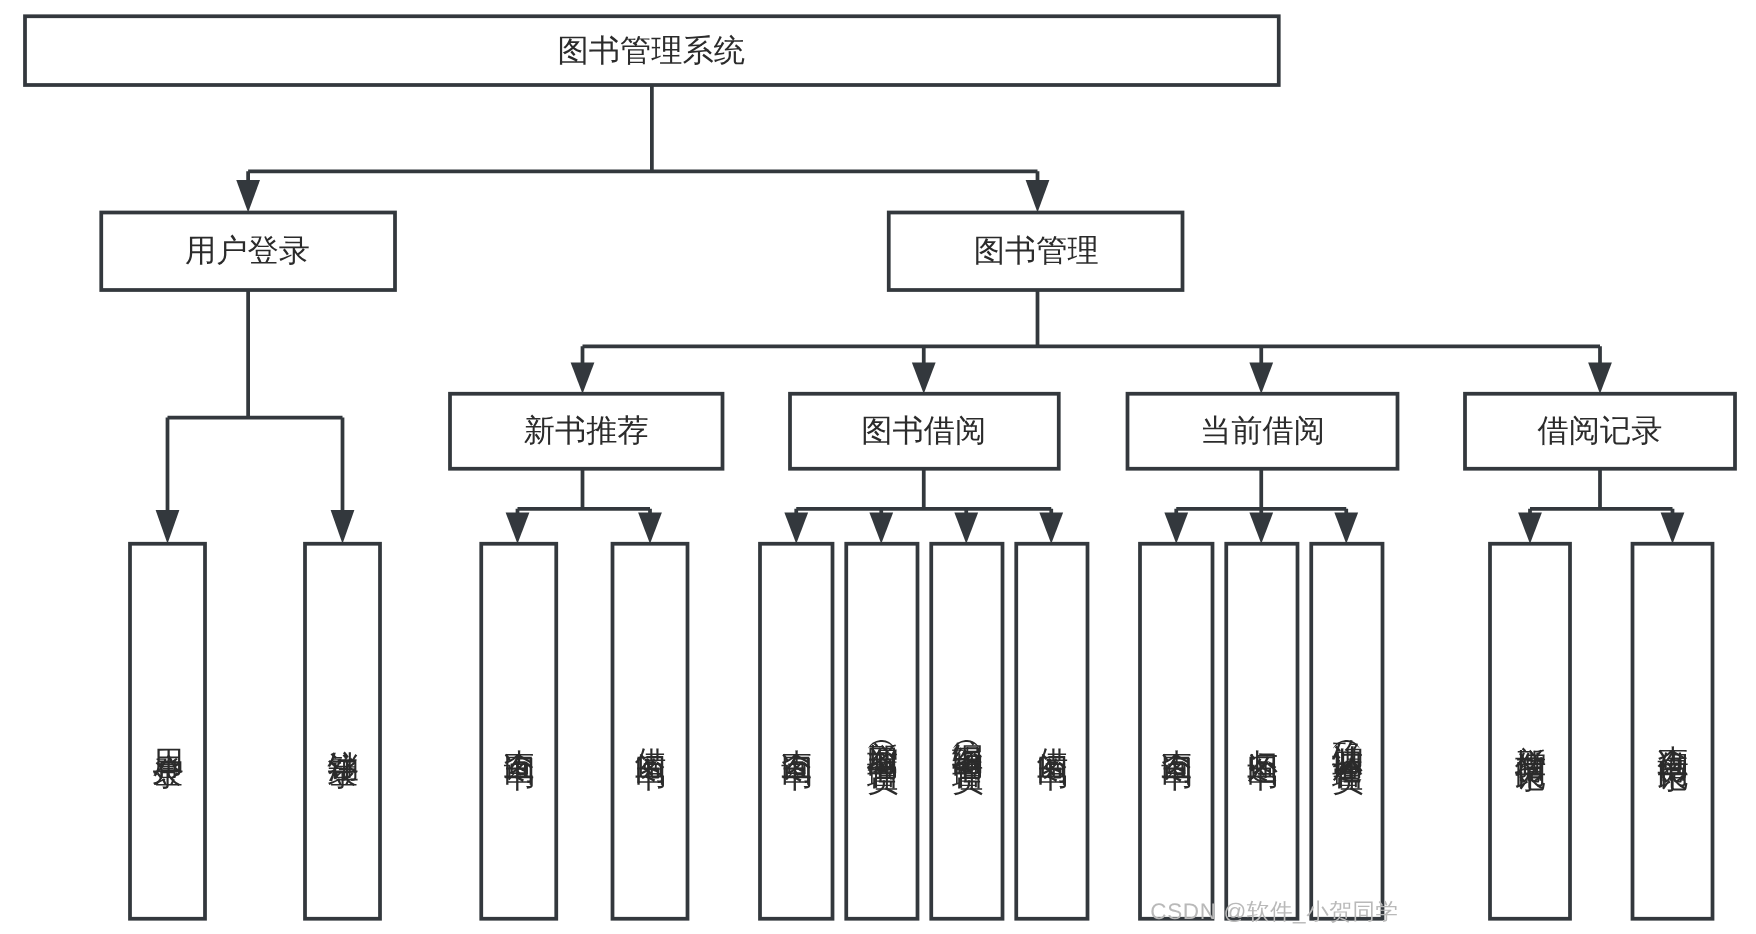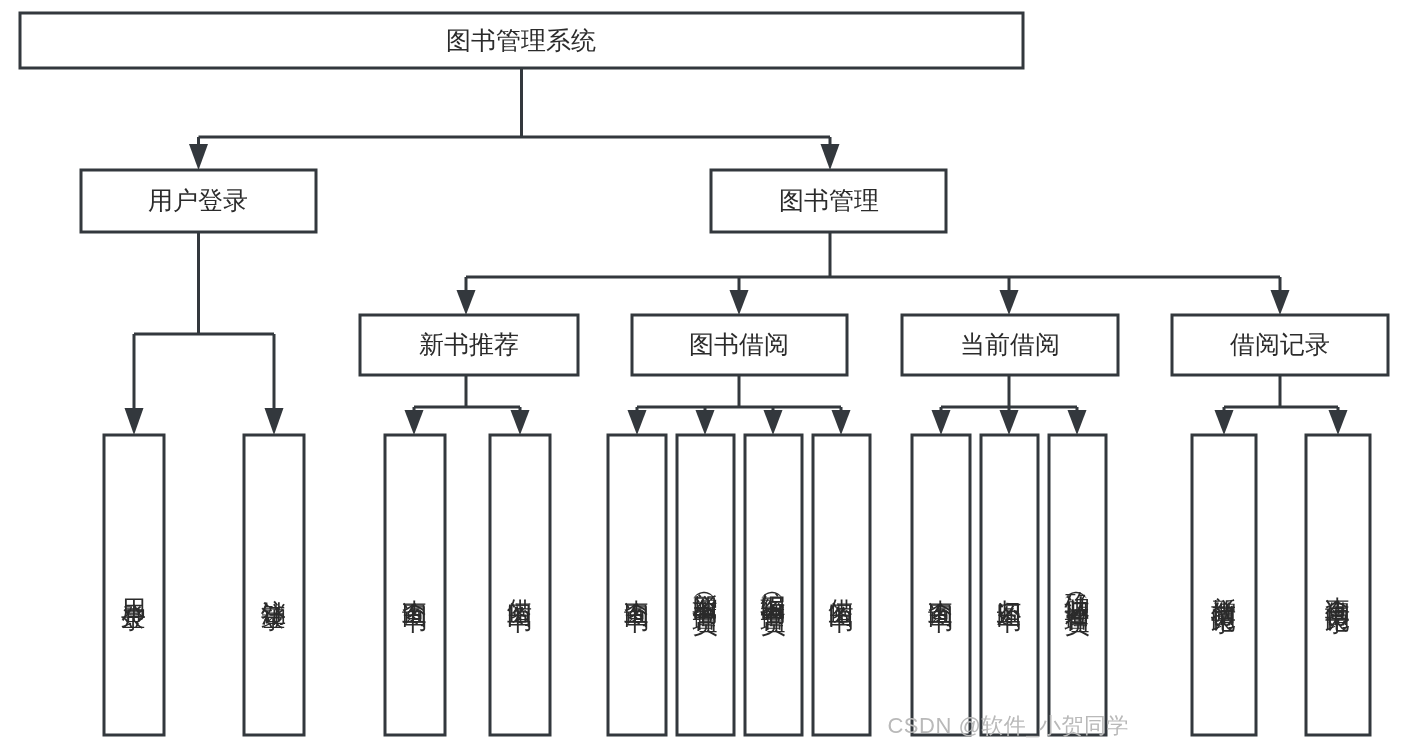--- a/index.html
+++ b/index.html
@@ -59,24 +59,24 @@
     color: #2b2b2b;
     letter-spacing: 3px;
     display: flex;
     align-items: center;
     justify-content: center;
     white-space: nowrap;
     pointer-events: none;
   }
   .watermark {
     position: absolute;
-    right: 8px;
+    right: 18px;
     bottom: 6px;
     font-family: "Liberation Sans", "DejaVu Sans", sans-serif;
-    font-size: 22px;
+    font-size: 18px;
     color: #b9b9b9;
     letter-spacing: 0.5px;
     white-space: nowrap;
   }
 </style>
 </head>
 <body>
 
 <div id="diagram-root">
 

